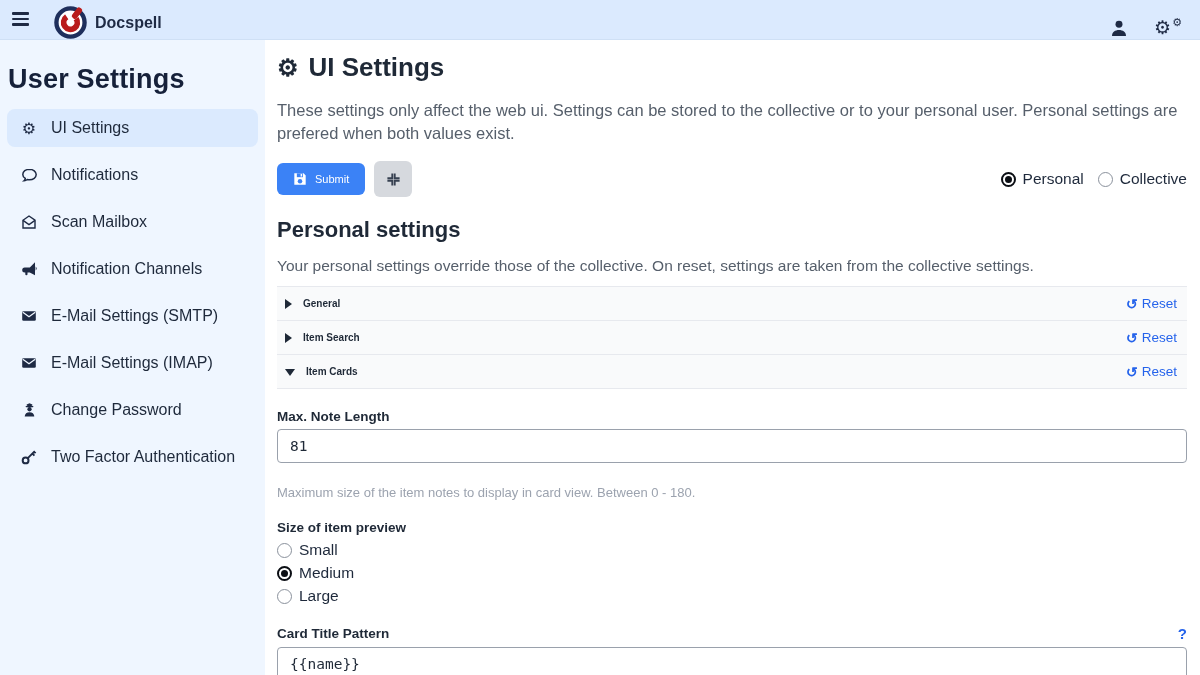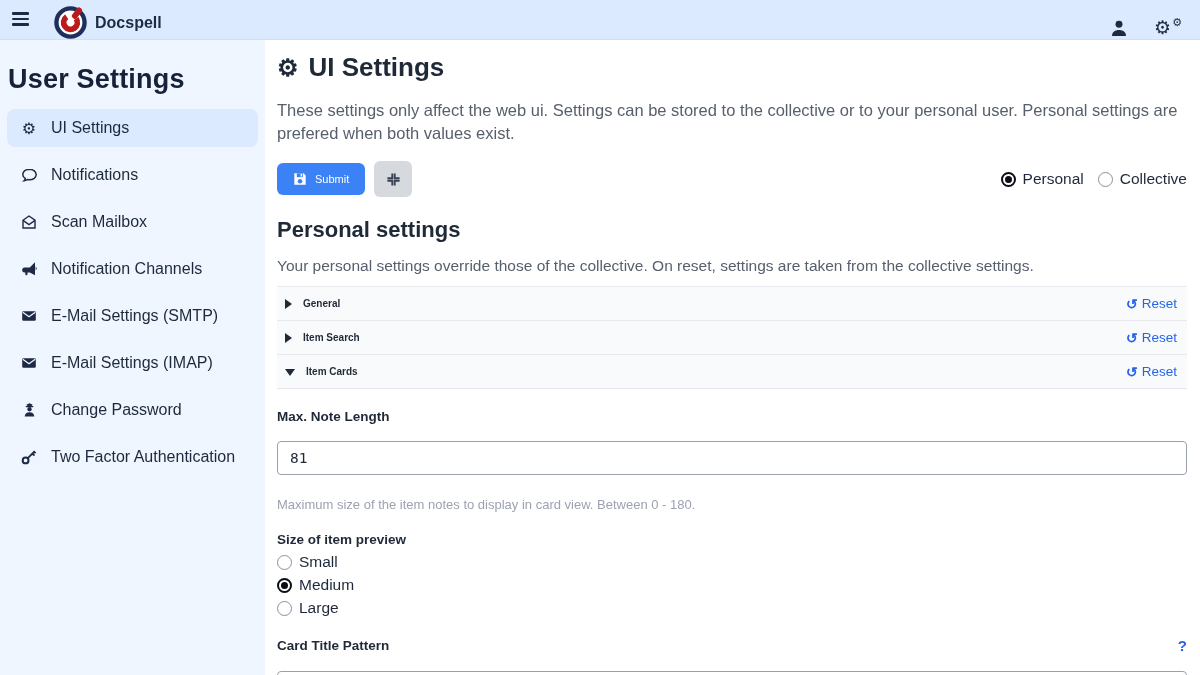--- a/index.html
+++ b/index.html
@@ -63,21 +63,21 @@
   .caret.down { border-left:5px solid transparent; border-right:5px solid transparent; border-top:7px solid #1f2937; margin-top:2px; }
   .acc-title { font-size:10px; font-weight:bold; color:#1f2937; }
   .reset-link { margin-left:auto; display:flex; align-items:center; gap:4px; color:#2563eb;
     font-size:13.5px; cursor:pointer; text-decoration:none; }
   .reset-icon { font-size:14px; font-weight:bold; line-height:1; }
 
   .field { margin-top:20px; }
   .field-label-row { display:flex; align-items:center; }
   .field-label { font-size:13.5px; font-weight:bold; color:#1f2937; }
   .help-q { margin-left:auto; color:#2563eb; font-weight:bold; font-size:15px; cursor:pointer; }
-  .text-input { margin-top:17px; width:100%; height:34px; border:1px solid #9aa1ac; border-radius:4px;
+  .text-input { margin-top:5px; width:100%; height:34px; border:1px solid #9aa1ac; border-radius:4px;
     background:#fff; padding:0 12px; font-family:"DejaVu Sans Mono", monospace; font-size:14.5px; color:#1f2937; }
   .field-help { margin-top:22px; font-size:13px; color:#9ca3af; }
 
   .radio-list { margin-top:6px; display:flex; flex-direction:column; gap:5px; font-size:15.5px; color:#1e293b; }
 </style>
 </head>
 <body>
 
 <div class="topbar">
   <div class="hamburger">

